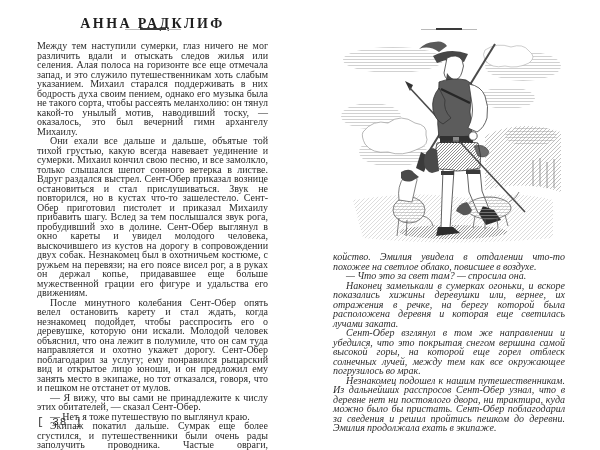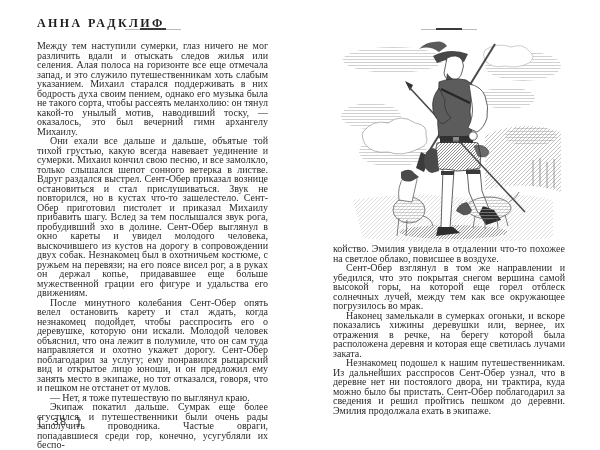--- a/index.html
+++ b/index.html
@@ -5,38 +5,38 @@
   html,body{margin:0;padding:0;}
   body{
     width:600px;height:450px;background:#ffffff;overflow:hidden;
     font-family:"Liberation Serif","DejaVu Serif",serif;color:#2b2b2b;
   }
   .spread{position:relative;width:600px;height:450px;background:#fff;}
   .page{position:absolute;top:0;height:450px;}
   .page-left{left:37px;width:231px;}
   .page-right{left:333px;width:232px;}
   .running-head{
-    position:absolute;top:16px;left:0;width:100%;text-align:left;
-    font-size:12px;font-weight:bold;letter-spacing:2.4px;color:#1f1f1f;
+    position:absolute;top:16px;left:0;width:100%;text-align:center;
+    font-size:14px;font-weight:bold;letter-spacing:2.4px;color:#1f1f1f;
     white-space:nowrap;
   }
   .head-rule{
     position:absolute;top:29px;left:50%;transform:translateX(-50%);
     width:56px;height:1px;background:#b9b9b9;
   }
   .head-rule::after{
     content:"";position:absolute;left:50%;top:-1px;transform:translateX(-50%);
     width:26px;height:2px;background:#3a3a3a;
   }
   .textblock{
     position:absolute;left:0;width:100%;
     font-size:10px;line-height:9.5px;word-spacing:-0.25px;
   }
   .tb-left{top:41px;}
-  .tb-right{top:244px;}
+  .tb-right{top:252px;font-style:italic;}
   .textblock p{margin:0;text-align:justify;}
   .textblock p.ind{text-indent:13px;}
   .folio{
     position:absolute;top:416px;left:0;width:100%;text-align:left;
     font-size:11px;color:#2e2e2e;letter-spacing:1px;font-family:Liberation Mono, monospace;
   }
   .illustration{position:absolute;left:2px;top:40px;width:228px;height:212px;}
   .illustration svg{width:100%;height:100%;display:block;}
 </style>
 </head>
@@ -44,20 +44,21 @@
 
 <div class="spread">
 
   <div class="page page-left">
     <div class="running-head">АННА РАДКЛИФ</div>
     <div class="head-rule"></div>
     <div class="textblock tb-left">
         <p class="">Между тем наступили сумерки, глаз ничего не мог различить вдали и отыскать следов жилья или селения. Алая полоса на горизонте все еще отмечала запад, и это служило путешественникам хоть слабым указанием. Михаил старался поддерживать в них бодрость духа своим пением, однако его музыка была не такого сорта, чтобы рассеять меланхолию: он тянул какой-то унылый мотив, наводивший тоску, — оказалось, это был вечерний гимн архангелу Михаилу.</p>
         <p class="ind">Они ехали все дальше и дальше, объятые той тихой грустью, какую всегда навевает уединение и сумерки. Михаил кончил свою песню, и все замолкло, только слышался шепот сонного ветерка в листве. Вдруг раздался выстрел. Сент-Обер приказал вознице остановиться и стал прислушиваться. Звук не повторился, но в кустах что-то зашелестело. Сент-Обер приготовил пистолет и приказал Михаилу прибавить шагу. Вслед за тем послышался звук рога, пробудивший эхо в долине. Сент-Обер выглянул в окно кареты и увидел молодого человека, выскочившего из кустов на дорогу в сопровождении двух собак. Незнакомец был в охотничьем костюме, с ружьем на перевязи; на его поясе висел рог, а в руках он держал копье, придававшее еще больше мужественной грации его фигуре и удальства его движениям.</p>
         <p class="ind">После минутного колебания Сент-Обер опять велел остановить карету и стал ждать, когда незнакомец подойдет, чтобы расспросить его о деревушке, которую они искали. Молодой человек объяснил, что она лежит в полумиле, что он сам туда направляется и охотно укажет дорогу. Сент-Обер поблагодарил за услугу; ему понравился рыцарский вид и открытое лицо юноши, и он предложил ему занять место в экипаже, но тот отказался, говоря, что и пешком не отстанет от мулов.</p>
+        <p class="ind">— Я вижу, что вы сами не принадлежите к числу этих обитателей, — сказал Сент-Обер.</p>
         <p class="ind">— Нет, я тоже путешествую по выглянул краю.</p>
         <p class="ind">Экипаж покатил дальше. Сумрак еще более сгустился, и путешественники были очень рады заполучить проводника. Частые овраги, попадавшиеся среди гор, конечно, усугубляли их беспо-</p>
       </div>
     <div class="folio">[ 38 ]</div>
   </div>
 
   <div class="page page-right">
     <div class="head-rule"></div>
 
     <div class="illustration">
@@ -152,19 +153,20 @@
           <line x1="150" y1="178" x2="150" y2="189"></line>
           <line x1="162" y1="178" x2="163" y2="188"></line>
           <line x1="170" y1="175" x2="173" y2="186"></line>
           <path d="M174,162 q8,-4 10,-10" fill="none"></path>
         </g>
       </svg>
     </div>
 
     <div class="textblock tb-right">
         <p class="">койство. Эмилия увидела в отдалении что-то похожее на светлое облако, повисшее в воздухе.</p>
+        <p class="ind">— Что это за свет там? — спросила она.</p>
+        <p class="ind">Наконец замелькали в сумерках огоньки, и вскоре показались хижины деревушки или, вернее, их отражения в речке, на берегу которой была расположена деревня и которая еще светилась лучами заката.</p>
         <p class="ind">Сент-Обер взглянул в том же направлении и убедился, что это покрытая снегом вершина самой высокой горы, на которой еще горел отблеск солнечных лучей, между тем как все окружающее погрузилось во мрак.</p>
-        <p class="ind">Наконец замелькали в сумерках огоньки, и вскоре показались хижины деревушки или, вернее, их отражения в речке, на берегу которой была расположена деревня и которая еще светилась лучами заката.</p>
         <p class="ind">Незнакомец подошел к нашим путешественникам. Из дальнейших расспросов Сент-Обер узнал, что в деревне нет ни постоялого двора, ни трактира, куда можно было бы пристать. Сент-Обер поблагодарил за сведения и решил пройтись пешком до деревни. Эмилия продолжала ехать в экипаже.</p>
       </div>
   </div>
 
 </div>
 
 </body></html>

